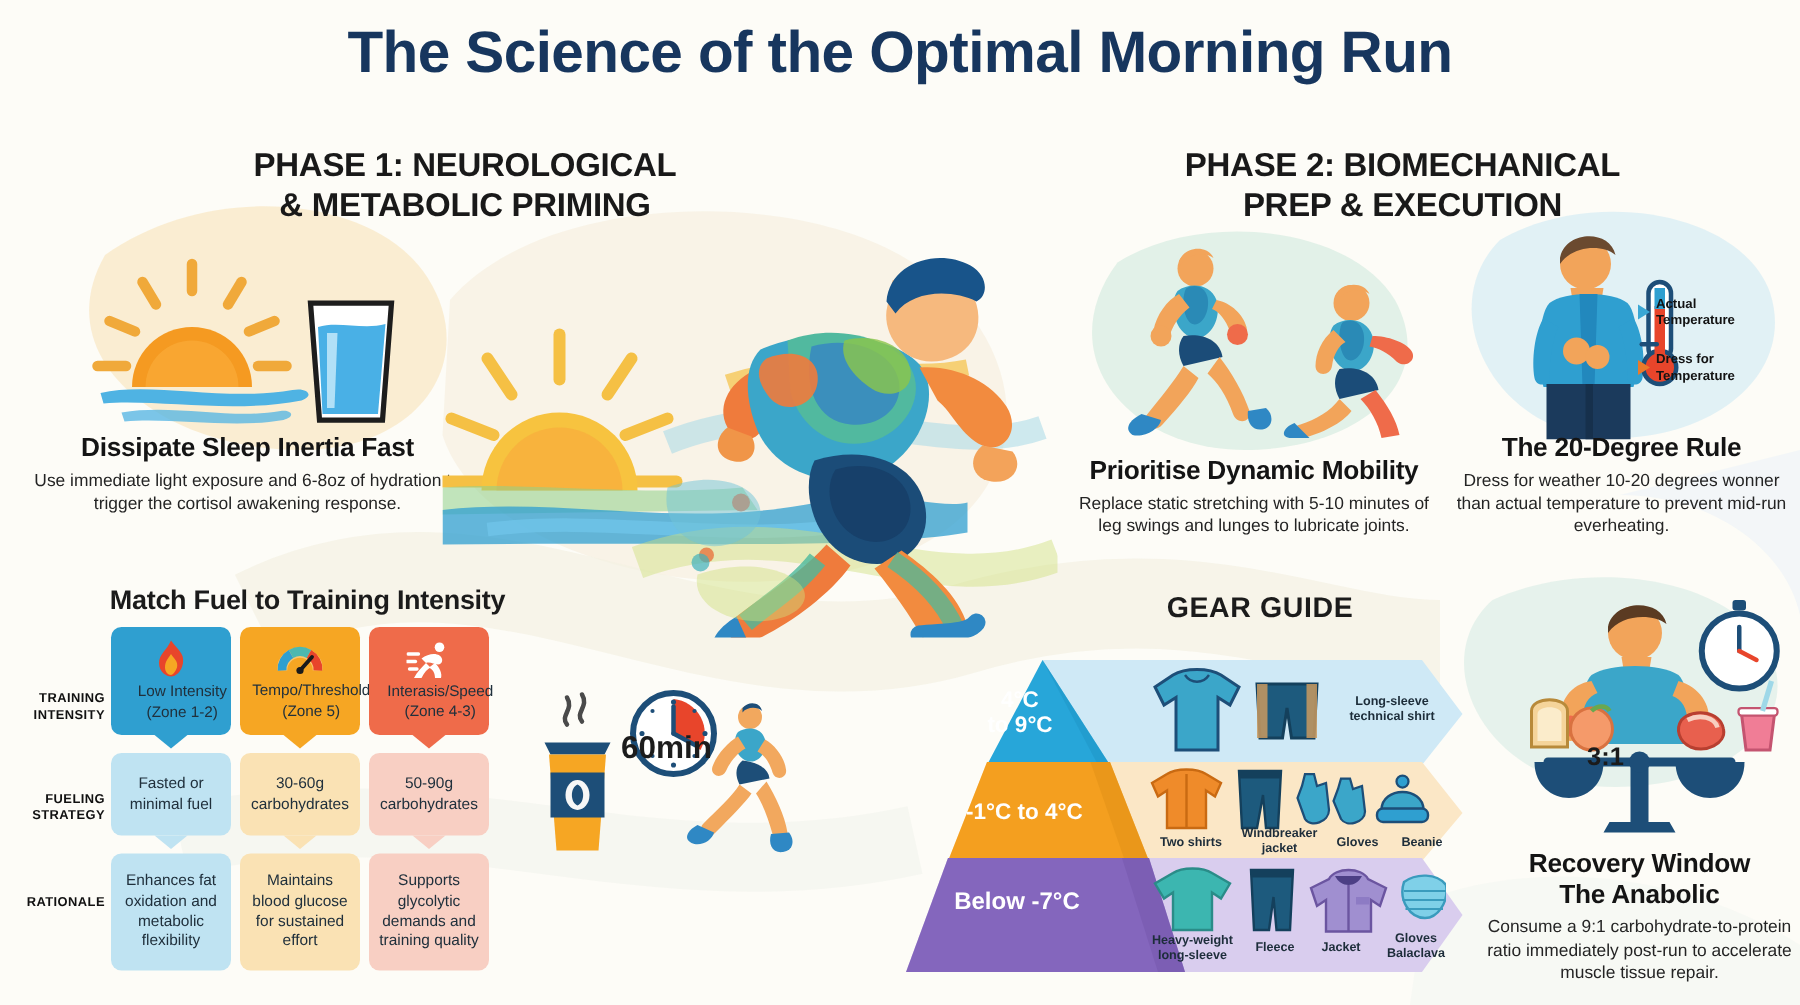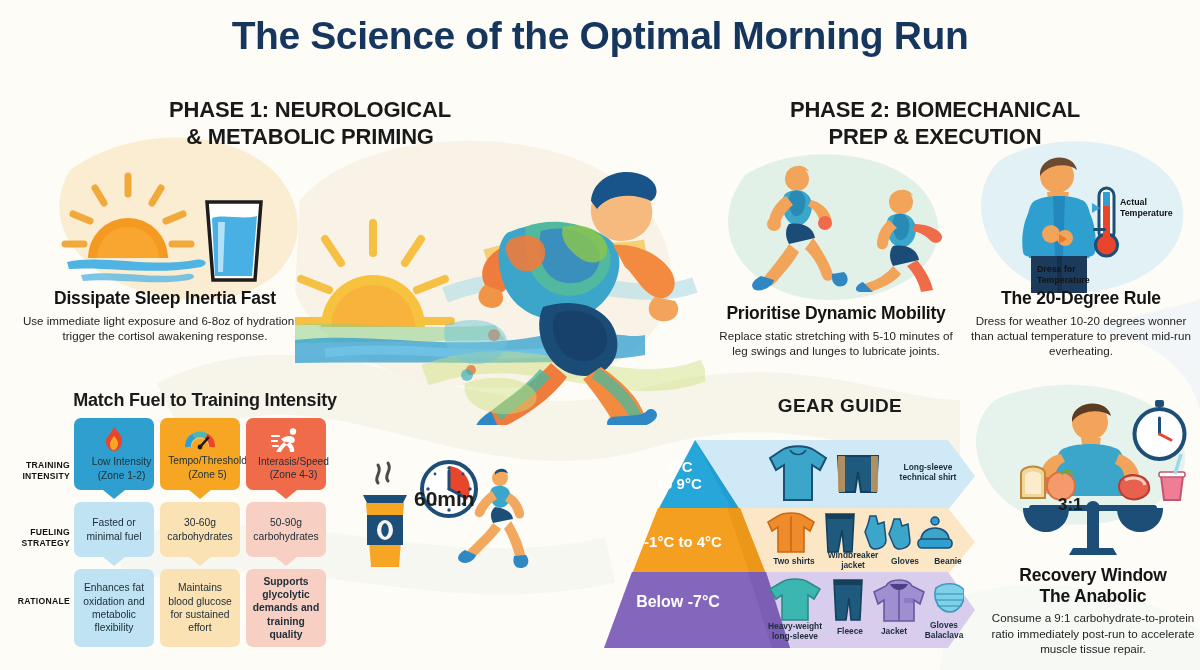--- a/index.html
+++ b/index.html
@@ -83,21 +83,21 @@
   .tier-temp {
     position: absolute; color: #fff; font-weight: 600;
     text-align: center; line-height: 1.15;
   }
   .gear-lab {
     position: absolute; text-align: center; font-size: 8.4px;
     font-weight: 700; color: #1d2d3a; line-height: 1.2;
   }
 
   
-  .legend-row { position: absolute; display: flex; align-items: center; gap: 20px; }
+  .legend-row { position: absolute; display: flex; align-items: center; gap: 4px; }
   .legend-row .tri {
     width: 0; height: 0; border-top: 5px solid transparent;
     border-bottom: 5px solid transparent; flex: none;
   }
   .legend-row .lt {
     font-size: 8.8px; font-weight: 700; color: #131313; line-height: 1.2;
   }
 
   #ratio-badge {
     left: 1058px; top: 495px; font-size: 17px; font-weight: 700; color: #1b1b1b;
@@ -316,21 +316,21 @@
   <div class="notch" style="left:275px;top:490px;border-top:9px solid #ef6b4a;"></div>
 
   <div class="fcell" style="left:246px;top:502px;width:80px;height:55px;background:#f8cfc3;">
     <div class="ctxt">
       <div>50-90g</div>
       <div>carbohydrates</div>
     </div>
   </div>
   <div class="notch" style="left:275px;top:557px;border-top:9px solid #f8cfc3;"></div>
 
-  <div class="fcell" style="left:246px;top:569px;width:80px;height:78px;background:#f8cfc3;padding:0 4px;font-weight:bold;">
+  <div class="fcell" style="left:246px;top:569px;width:80px;height:78px;background:#f8cfc3;padding:0 4px;">
     <div class="ctxt">Supports glycolytic demands and training quality</div>
   </div>
 
   <svg class="abs" style="left:345px;top:455px;width:185px;height:120px;" viewBox="0 0 185 120">
 
     <g stroke="#4a4a4a" stroke-width="3" fill="none" stroke-linecap="round">
       <path d="M33 28 C28 22, 38 18, 33 10"></path>
       <path d="M43 26 C38 20, 48 16, 43 8"></path>
     </g>
 
@@ -443,21 +443,21 @@
   </svg>
 
   <div class="legend-row" style="left:1092px;top:197px;">
     <div class="tri" style="border-left:8px solid #3aa7d4;"></div>
     <div class="lt">
       <div>Actual</div>
       <div>Temperature</div>
     </div>
   </div>
   <div class="abs" style="left:1093px;top:228px;width:13px;height:3px;background:#1d4e78;border-radius:2px;"></div>
-  <div class="legend-row" style="left:1037px;top:234px;flex-direction:column;">
+  <div class="legend-row" style="left:1092px;top:234px;">
     <div class="tri" style="border-left:8px solid #ea7a2a;"></div>
     <div class="lt">
       <div>Dress for</div>
       <div>Temperature</div>
     </div>
   </div>
 
   <div class="abs cap" style="left:965px;top:288px;width:232px;">
     <div class="h">The 20-Degree Rule</div>
     <div class="b">Dress for weather 10-20 degrees wonner than actual temperature to prevent mid-run everheating.</div>

